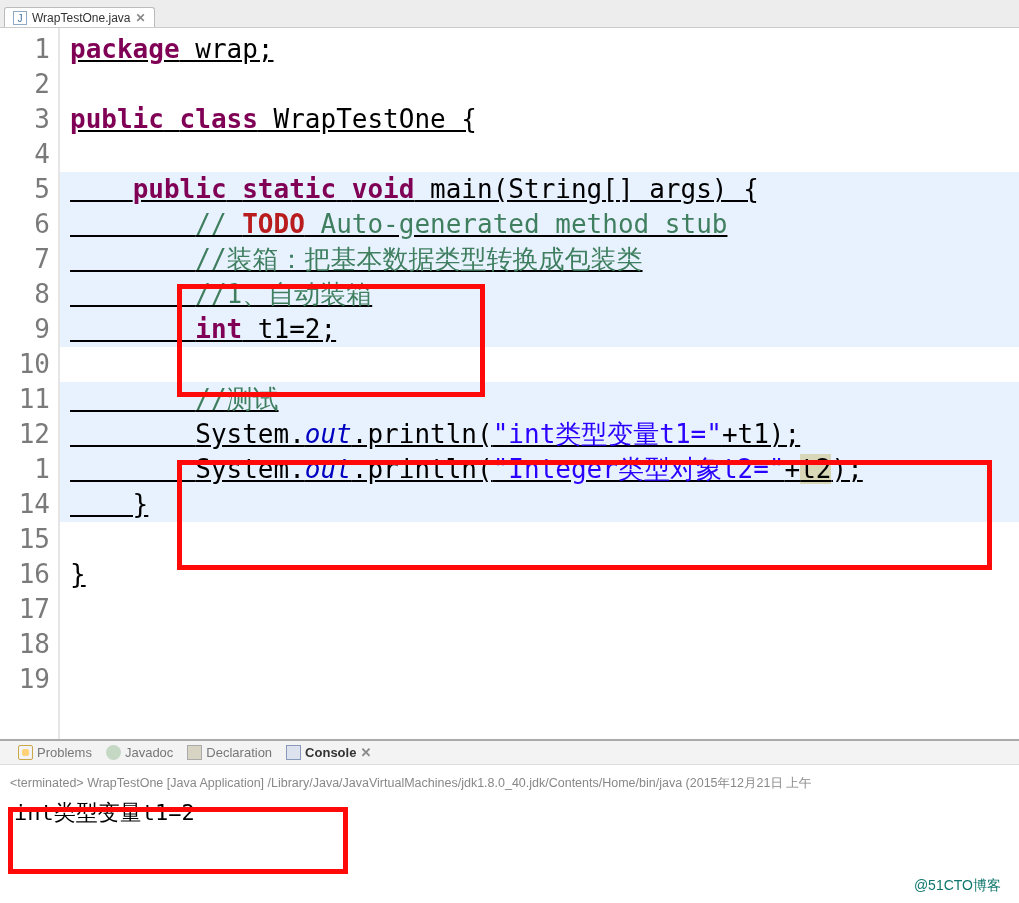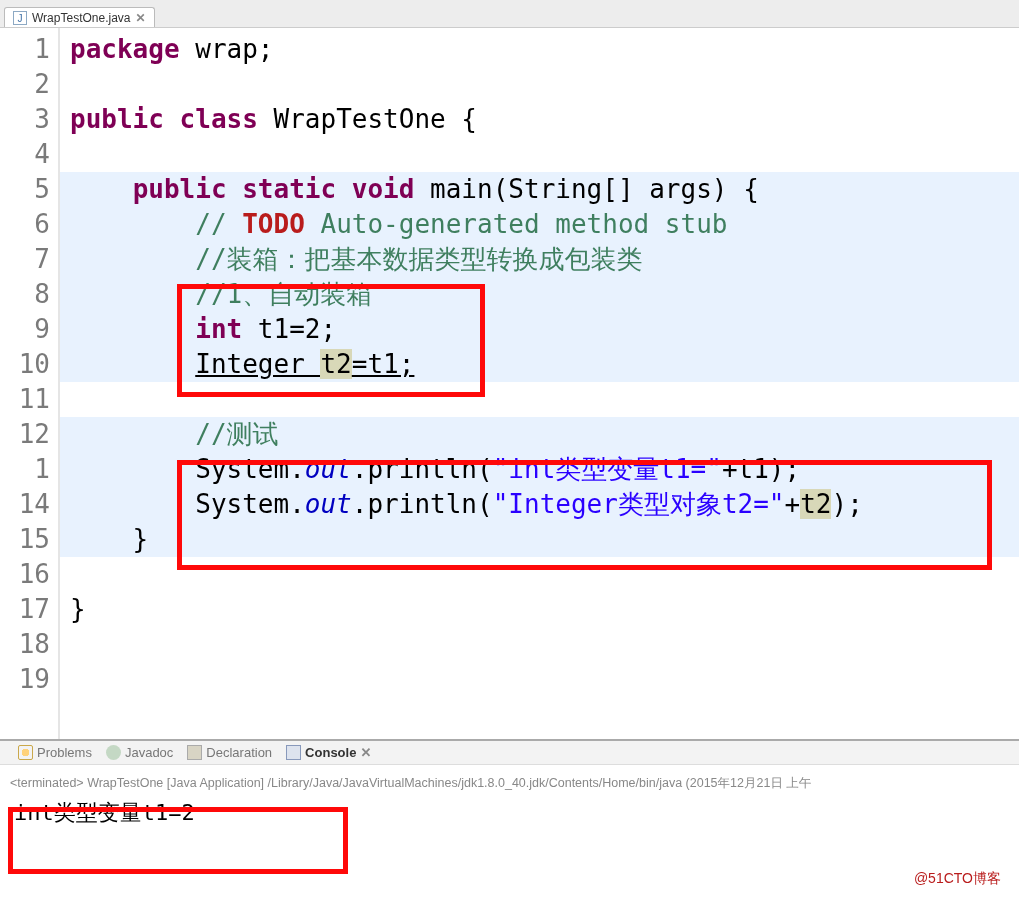--- a/index.html
+++ b/index.html
@@ -63,21 +63,21 @@
   border-right: 2px solid #e5e5e5;
   user-select: none;
 }
 .gutter div { height: 35px; line-height: 35px; padding-right: 8px; }
 .code {
   flex: 1;
   font-size: 26px;
   padding-top: 4px;
   position: relative;
 }
-.line { height: 35px; line-height: 35px; white-space: pre; padding-left: 10px; position: relative; }
+.line { height: 35px; line-height: 35px; white-space: pre; padding-left: 10px; position: relative; text-decoration: underline; }
 .hl { background: #e8f2fe; }
 .kw { color: #7f0055; font-weight: bold; }
 .cm { color: #3f7f5f; }
 .todo { color: #b91c1c; font-weight: bold; }
 .str { color: #2a00ff; }
 .ital { font-style: italic; color: #0000c0; }
 .var-hl { background: #d8d8b8; }
 .underline { text-decoration: underline; }
 
 .redbox1 {
@@ -135,24 +135,24 @@
 .console-out {
   font-family: "Monaco", "Consolas", monospace;
   font-size: 22px;
   padding: 2px 10px 8px 14px;
   line-height: 30px;
   color: #000;
 }
 .watermark {
   position: absolute;
   right: 18px;
-  bottom: 15px;
+  bottom: 8px;
   font-family: Arial, sans-serif;
   font-size: 14px;
-  color: #b91c1c;
+  color: #0f766e;
   margin-top: 31px;
 }
 </style>
 </head>
 <body>
 
 <div class="editor-area">
   <div class="tab-bar">
     <div class="tab">
       <span class="file-icon">J</span>
@@ -185,21 +185,20 @@
     <div class="code">
       <div class="line"><span class="kw">package</span><span> wrap;</span></div>
       <div class="line"></div>
       <div class="line"><span class="kw">public</span> <span class="kw">class</span><span> WrapTestOne {</span></div>
       <div class="line"></div>
       <div class="line hl"><span>    </span><span class="kw">public</span> <span class="kw">static</span> <span class="kw">void</span><span> main(String[] args) {</span></div>
       <div class="line hl"><span>        </span><span class="cm">// </span><span class="todo">TODO</span><span class="cm"> Auto-generated method stub</span></div>
       <div class="line hl"><span>        </span><span class="cm">//装箱：把基本数据类型转换成包装类</span></div>
       <div class="line hl"><span>        </span><span class="cm">//1、自动装箱</span></div>
       <div class="line hl"><span>        </span><span class="kw">int</span><span> t1=2;</span></div>
-      <div class="line hl"><span>        </span><span class="underline">Integer </span><span class="var-hl">t2</span><span class="underline">=t1;</span></div>
       <div class="line"></div>
       <div class="line hl"><span>        </span><span class="cm">//测试</span></div>
       <div class="line hl"><span>        </span><span>System.</span><span class="ital">out</span><span>.println(</span><span class="str">"int类型变量t1="</span><span>+t1);</span></div>
       <div class="line hl"><span>        </span><span>System.</span><span class="ital">out</span><span>.println(</span><span class="str">"Integer类型对象t2="</span><span>+</span><span class="var-hl">t2</span><span>);</span></div>
       <div class="line hl"><span>    }</span></div>
       <div class="line"></div>
       <div class="line"><span>}</span></div>
       <div class="line"></div>
     </div>
   </div>

